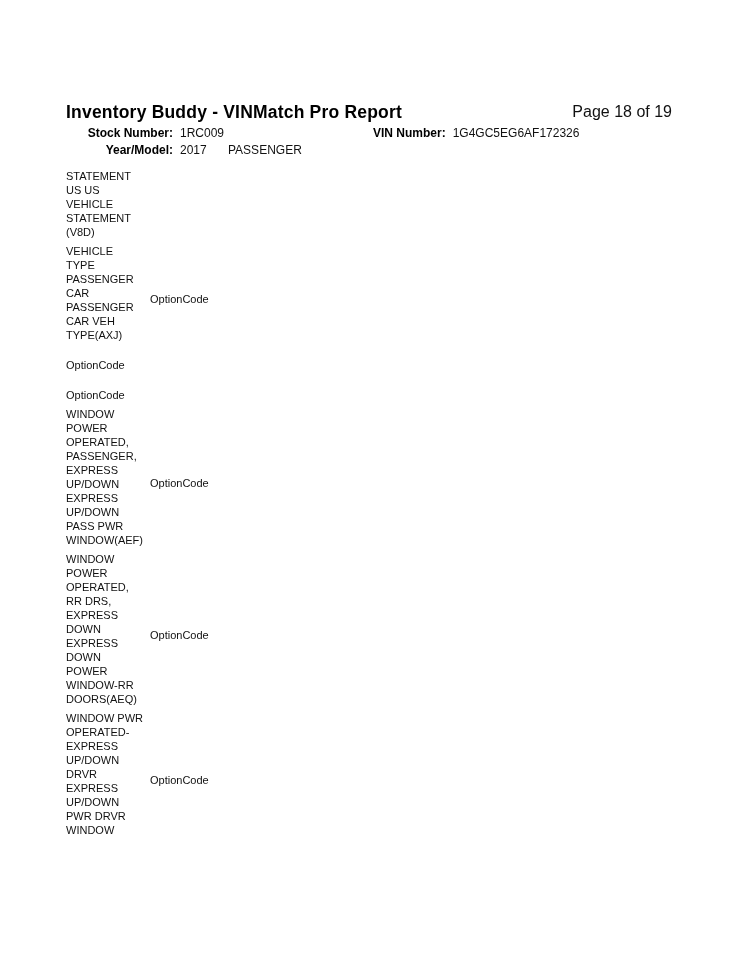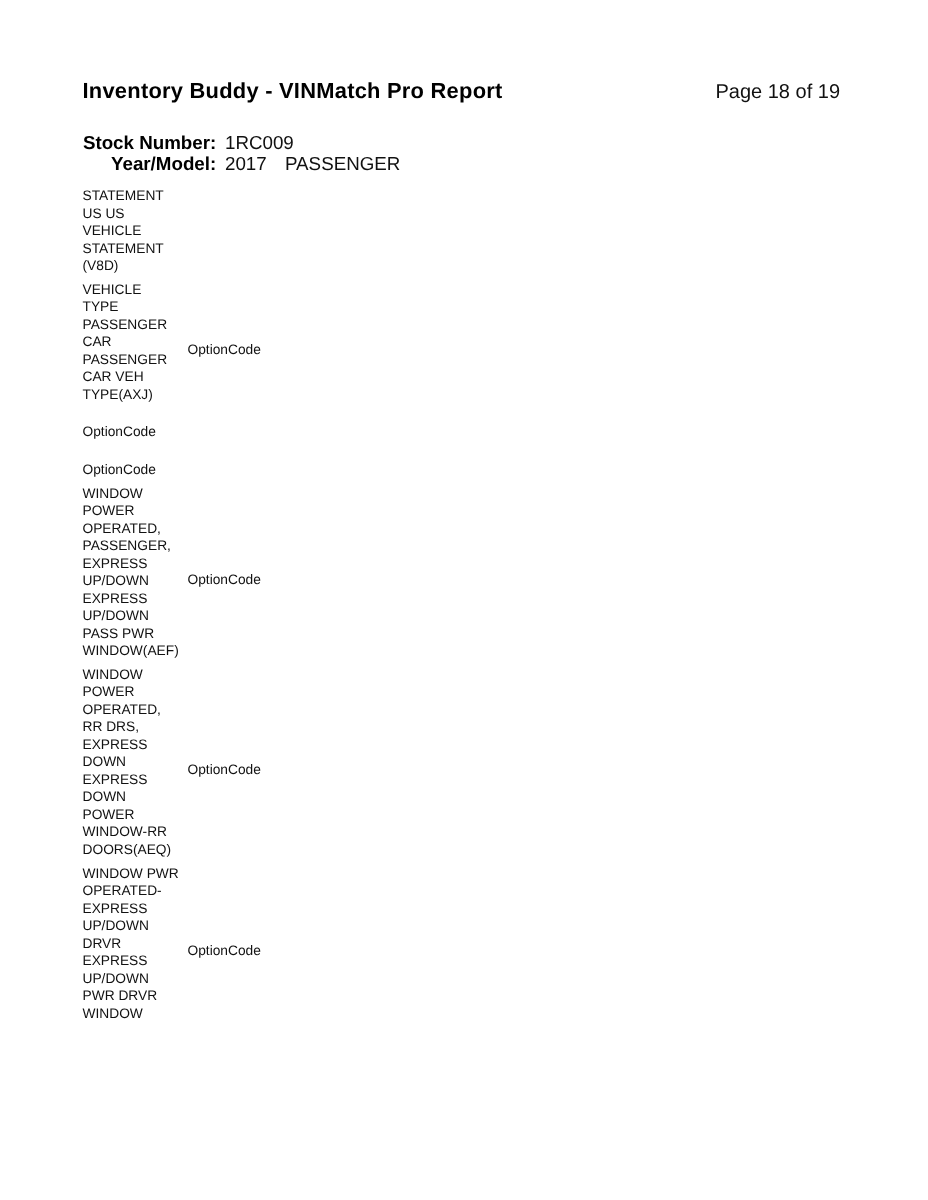--- a/index.html
+++ b/index.html
@@ -14,38 +14,39 @@
   .page {
     position: relative;
     width: 742px;
     height: 960px;
     background: #ffffff;
     padding: 62px 70px 0 66px;
   }
   .header-row {
     display: flex;
     justify-content: space-between;
-    align-items: flex-end;
+    align-items: flex-start;
+    margin-top: 40px;
   }
   .title {
     font-size: 17.5px;
     font-weight: bold;
     line-height: 21px;
     letter-spacing: 0.2px;
     color: #000000;
   }
   .page-indicator {
     font-size: 16px;
     margin-top: 1px;
     white-space: nowrap;
     color: #111111;
   }
   .meta {
-    margin-top: 23px;
-    font-size: 15px;
+    margin-top: 2px;
+    font-size: 12px;
   }
   .meta-line {
     position: relative;
     height: 17px;
     line-height: 17px;
     white-space: nowrap;
   }
   .meta-label {
     display: inline-block;
     width: 107px;
@@ -97,20 +98,23 @@
 <div class="page">
 
   <div class="header-row">
     <h1 class="title">Inventory Buddy - VINMatch Pro Report</h1>
     <span class="page-indicator">Page 18 of 19</span>
   </div>
 
   <div class="meta">
     <div class="meta-line">
       <span class="meta-label">Stock Number:</span><span class="meta-value">1RC009</span>
+      <span class="vin-group">
+        <span class="meta-label">VIN Number:</span><span class="meta-value">1G4GC5EG6AF172326</span>
+      </span>
     </div>
     <div class="meta-line">
       <span class="meta-label">Year/Model:</span><span class="meta-value year">2017</span><span>PASSENGER</span>
     </div>
   </div>
 
   <div class="rows" id="rows">
       <div class="option-row">
         <div class="desc">STATEMENT
 US US

